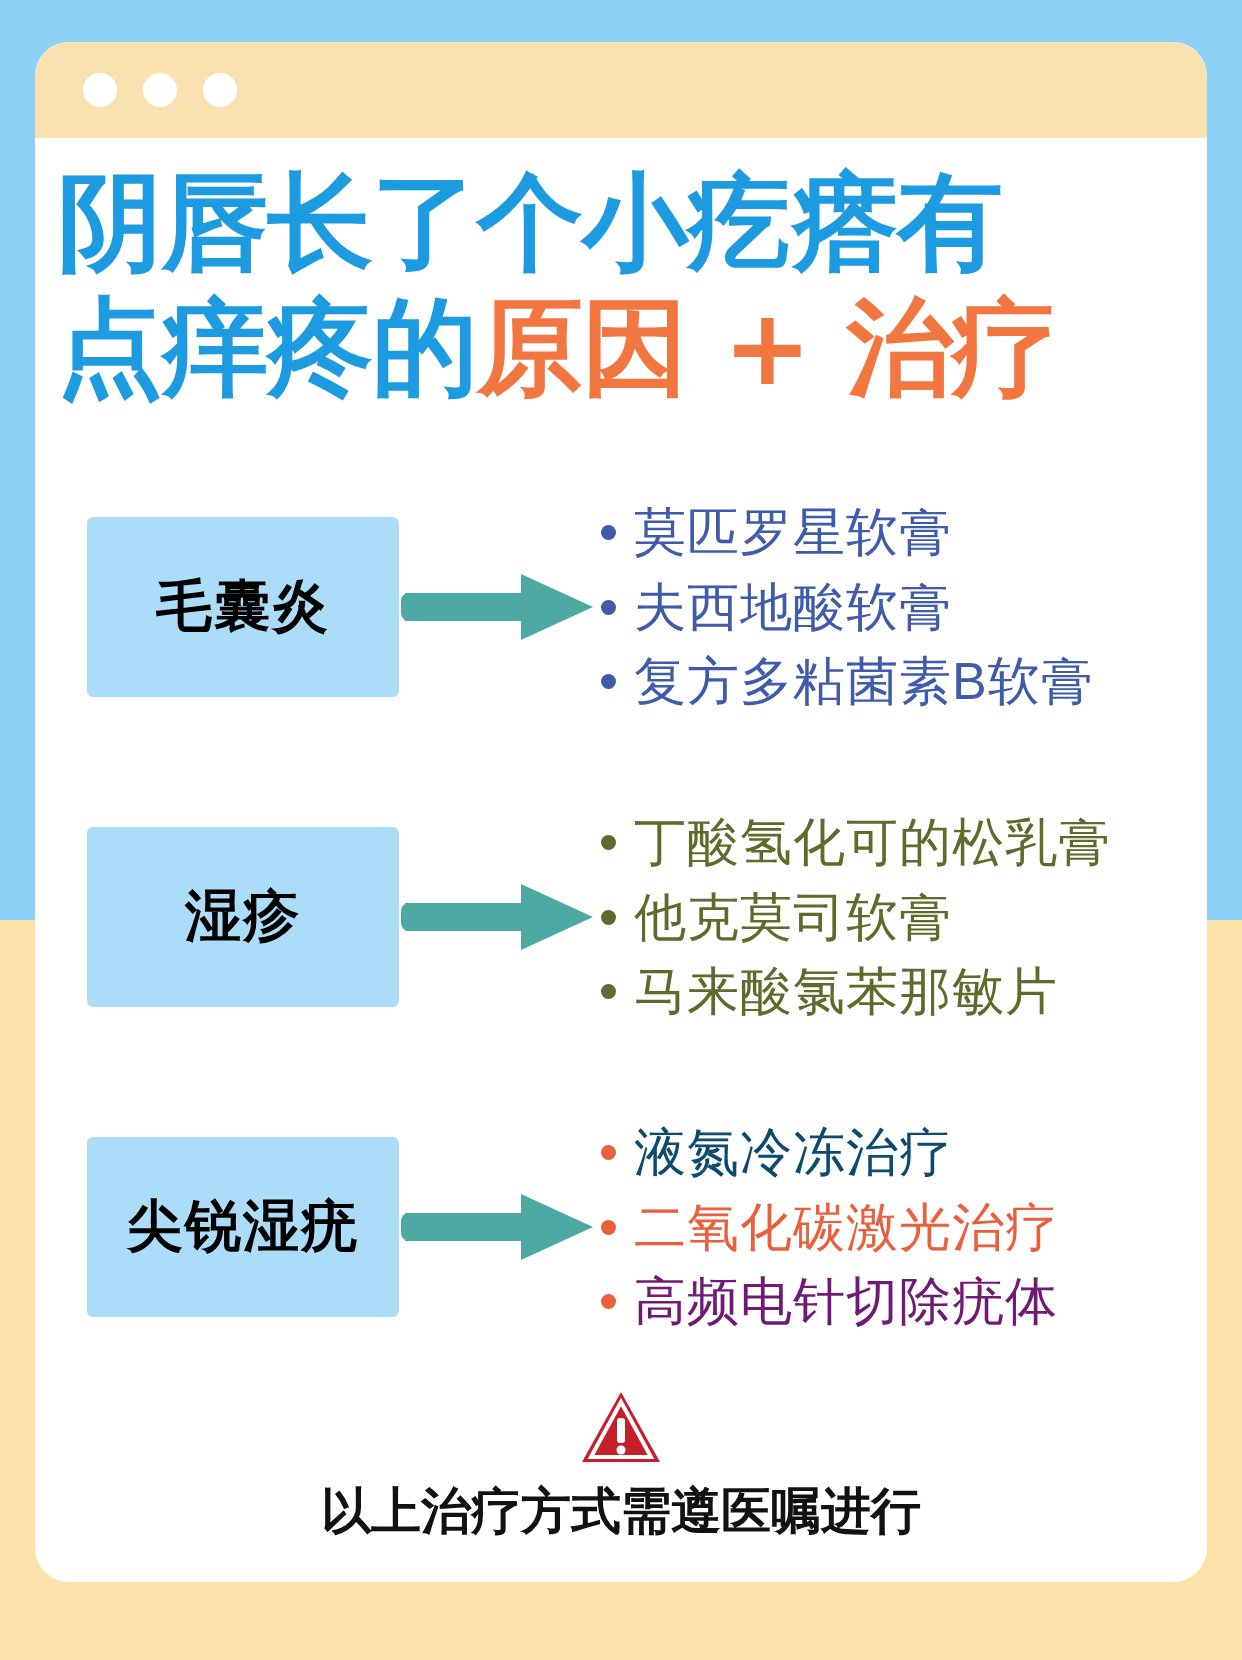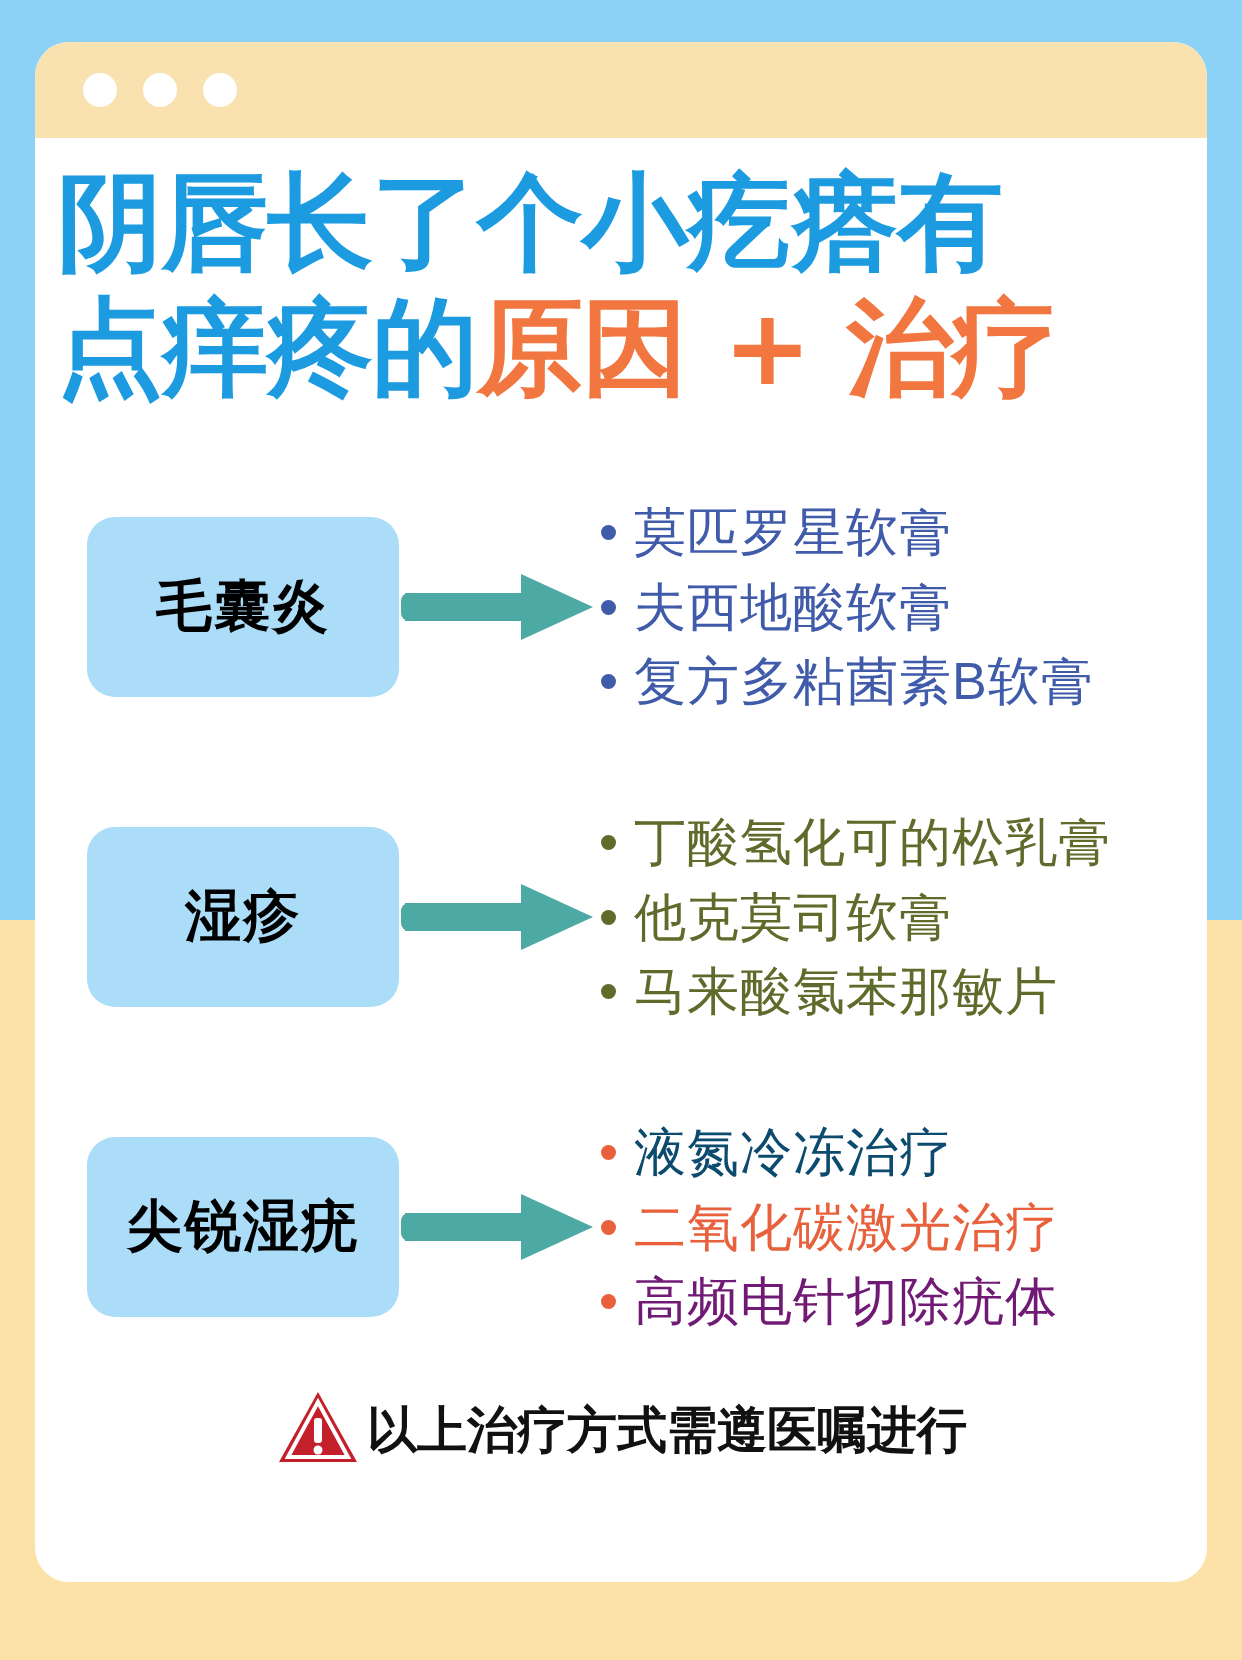--- a/index.html
+++ b/index.html
@@ -79,21 +79,21 @@
     display: flex;
     align-items: center;
     height: 310px;
     padding-left: 52px;
     box-sizing: border-box;
   }
   .label-box {
     width: 312px;
     height: 180px;
     background: #ABDCF8;
-    border-radius: 28px;
+    border-radius: 6px;
     display: flex;
     align-items: center;
     justify-content: center;
     flex: 0 0 auto;
   }
   .label-text {
     color: #000000;
     font-weight: 900;
     font-size: 56px;
     letter-spacing: 2px;
@@ -138,20 +138,21 @@
     letter-spacing: 1px;
   }
 
   
   .disclaimer {
     display: flex;
     align-items: center;
     justify-content: center;
     margin-top: 6px;
     gap: 6px;
+    flex-direction: column;
   }
   .warn-icon { flex: 0 0 auto; }
   .disclaimer-text {
     font-size: 50px;
     font-weight: 700;
     color: #111111;
     font-family: "DejaVu Sans", "Liberation Sans", sans-serif;
     letter-spacing: 0px;
     white-space: nowrap;
   }

